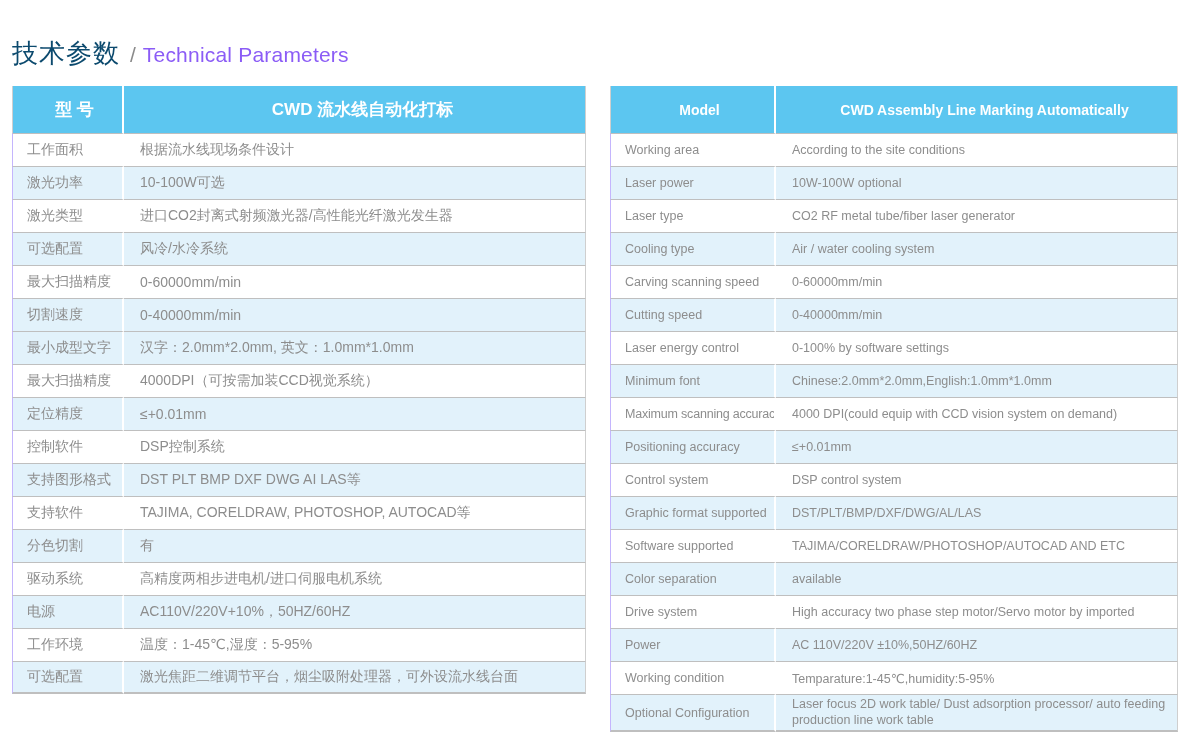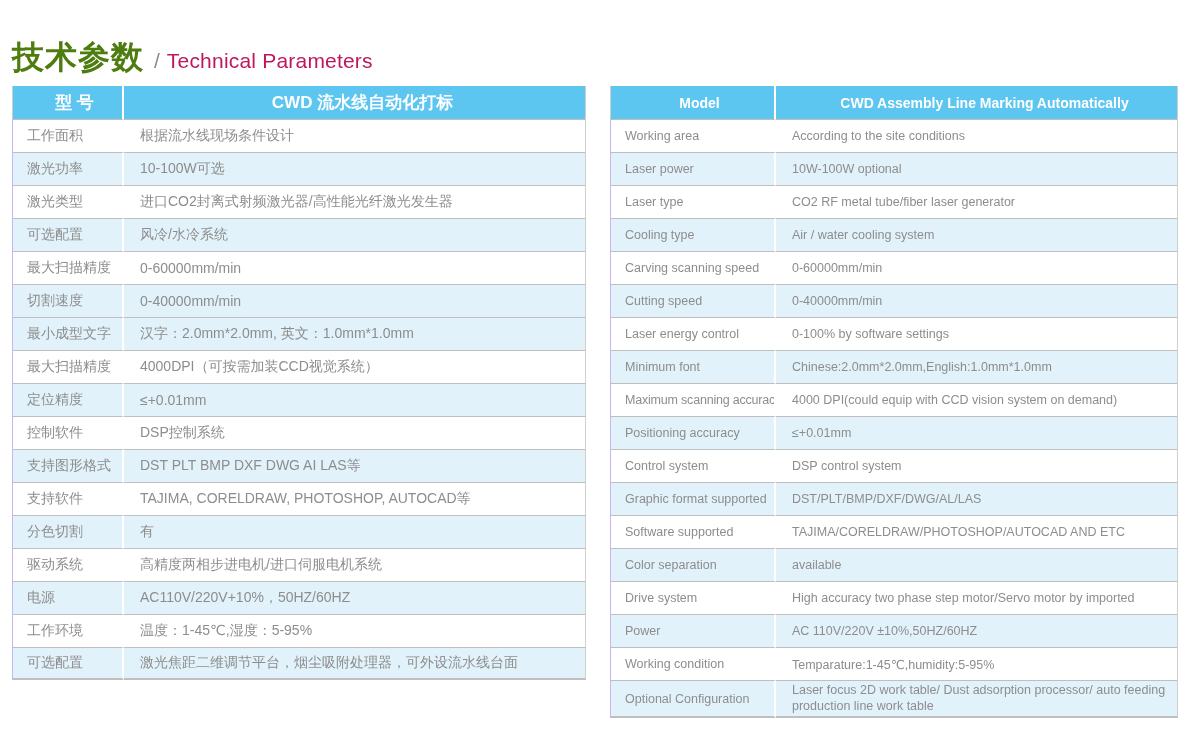--- a/index.html
+++ b/index.html
@@ -18,55 +18,55 @@
   
   #page-title {
     position: absolute;
     left: 12px;
     top: 36px;
     display: flex;
     align-items: baseline;
     white-space: nowrap;
   }
   #page-title .title-cn {
-    font-size: 32px;
-    font-weight: bold;
-    color: #4d7c0f;
+    font-size: 26px;
+    font-weight: normal;
+    color: #0c4a6e;
     letter-spacing: 1px;
   }
   #page-title .title-sep {
     font-size: 21px;
     color: #8a8a8a;
     margin: 0 7px 0 10px;
     font-weight: 300;
   }
   #page-title .title-en {
     font-size: 21px;
-    color: #be185d;
+    color: #8b5cf6;
     letter-spacing: 0.2px;
   }
 
   
   .spec-table {
     position: absolute;
     top: 86px;
     border-collapse: separate;
     border-spacing: 0;
     table-layout: fixed;
     background: #ffffff;
   }
   #table-left  { left: 12px;  width: 574px; }
   #table-right { left: 610px; width: 568px; }
 
   .spec-table .hdr-cell {
     background: #5cc6f0;
     color: #ffffff;
     font-size: 17px;
     font-weight: bold;
-    height: 33px;
+    height: 47px;
     padding: 0 0 0 14px;
     vertical-align: middle;
     border-right: 2px solid #ffffff;
     box-sizing: border-box;
     overflow: hidden;
     white-space: nowrap;
   }
   .spec-table .hdr-cell.hdr-value { border-right: none; padding-left: 16px; }
   #table-right .hdr-cell { font-size: 14px; }
 

